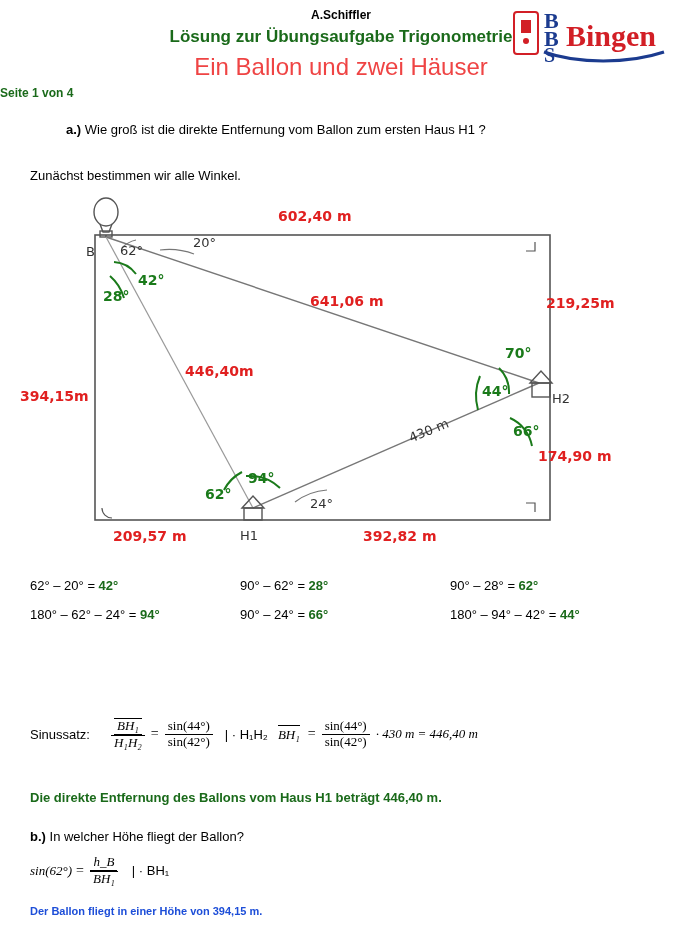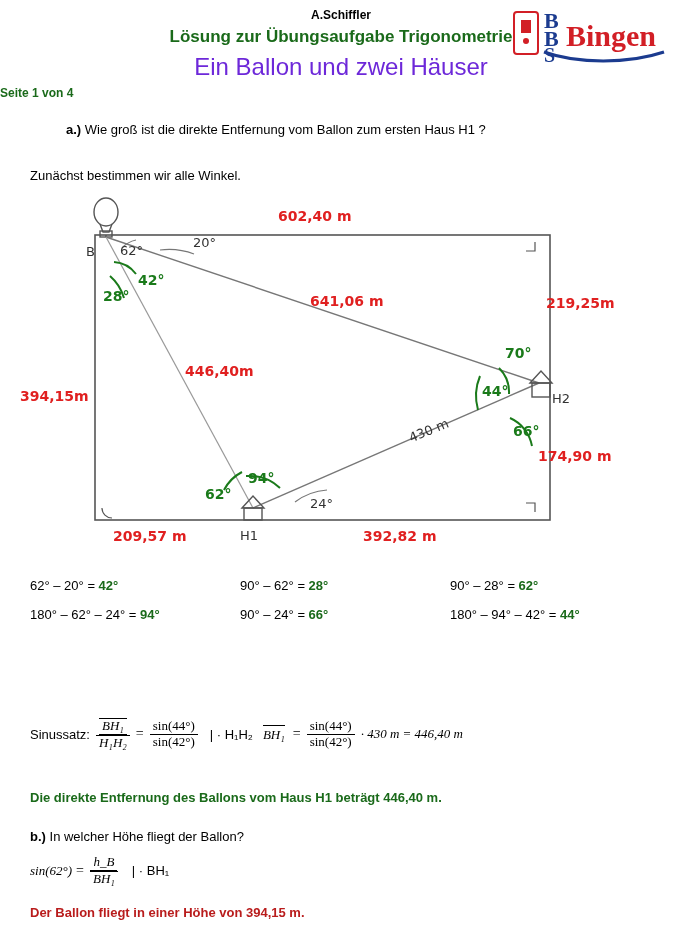--- a/index.html
+++ b/index.html
@@ -43,21 +43,21 @@
     font-weight: bold;
     color: #1a6a1a;
   }
   .maintitle {
     position: absolute;
     top: 53px;
     left: 0;
     width: 682px;
     text-align: center;
     font-size: 24px;
-    color: #6d28d9;
+    color: #ef4444;
   }
   .pageno {
     position: absolute;
     top: 86px;
     left: 0;
     width: 682px;
     text-align: left;
     font-size: 12px;
     font-weight: bold;
     color: #1a6a1a;
@@ -118,21 +118,21 @@
   
   .sinus {
     position: absolute;
     top: 718px;
     left: 30px;
     width: 630px;
     font-size: 13px;
     display: flex;
     align-items: center;
   }
-  .sinus-label { margin-right: 4px; }
+  .sinus-label { margin-right: 19px; }
   .frac {
     display: inline-flex;
     flex-direction: column;
     align-items: center;
     vertical-align: middle;
     font-family: "Liberation Serif", serif;
     font-size: 13px;
     line-height: 1.15;
     margin: 0 2px;
   }
@@ -161,23 +161,23 @@
     top: 855px;
     left: 30px;
     font-size: 13px;
     display: flex;
     align-items: center;
   }
   .result2 {
     position: absolute;
     top: 905px;
     left: 30px;
-    font-size: 13px;
-    font-weight: bold;
-    color: #b91c1c;
+    font-size: 11px;
+    font-weight: bold;
+    color: #1d4ed8;
   }
 
   
   .hand {
     position: absolute;
     font-family: "DejaVu Sans", sans-serif;
     font-size: 14px;
     font-weight: bold;
     white-space: nowrap;
   }

